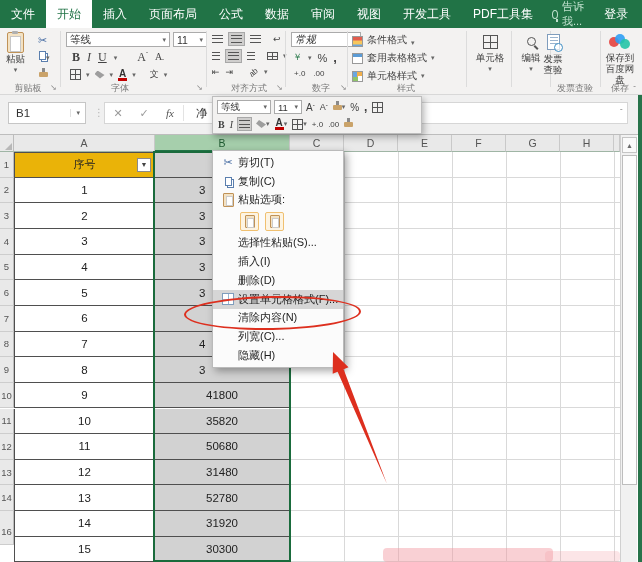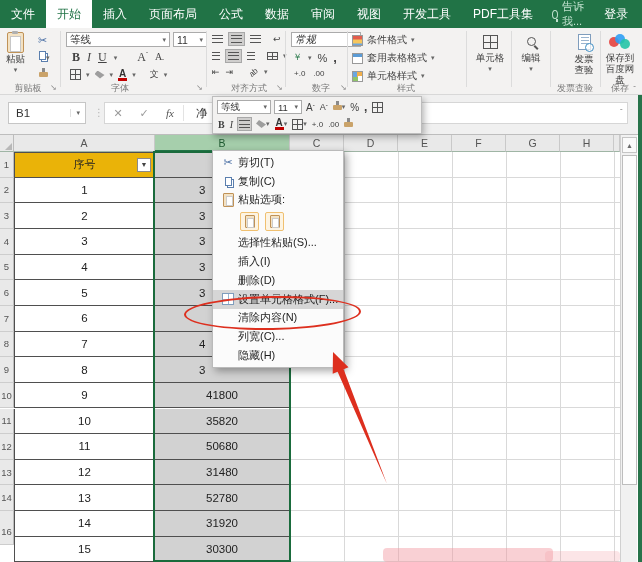--- a/index.html
+++ b/index.html
@@ -248,21 +248,21 @@
     </div>
     <div class="abs" style="left:294px;top:41px;display:flex;gap:8px;font-size:8px;">
       <span>+.0</span>
       <span>.00</span>
     </div>
     <div class="glabel" style="left:298px;width:46px;">数字</div>
     <span class="launcher" style="left:340px;">↘</span>
     <div class="gdiv" style="left:347px;"></div>
 
     <div id="style-buttons">
-        <div class="abs" style="left: 352px; top: 5px; display: flex; align-items: center; gap: 4px; font-size: 10px; color: rgb(63, 63, 63);">
+        <div class="abs" style="left: 352px; top: 5px; display: flex; align-items: flex-end; gap: 4px; font-size: 10px; color: rgb(63, 63, 63);">
           <div class="ic-cf" style="flex: 0 0 auto;"></div>
           <div>条件格式</div>
           <div class="dd">▾</div>
         </div>
         <div class="abs" style="left: 352px; top: 23px; display: flex; align-items: center; gap: 4px; font-size: 10px; color: rgb(63, 63, 63);">
           <div class="ic-fat" style="flex: 0 0 auto;"></div>
           <div>套用表格格式</div>
           <div class="dd">▾</div>
         </div>
         <div class="abs" style="left: 352px; top: 41px; display: flex; align-items: center; gap: 4px; font-size: 10px; color: rgb(63, 63, 63);">
@@ -281,21 +281,21 @@
     </div>
     <div class="gdiv" style="left:511px;"></div>
 
     <div class="bigbtn" style="left:515px;width:32px;">
       <span class="mag-ic" style="margin:5px 0 6px;"></span>
       <span>编辑</span>
       <span class="dd">▾</span>
     </div>
     <div class="gdiv" style="left:550px;"></div>
 
-    <div class="bigbtn" style="left:563px;width:42px;">
+    <div class="bigbtn" style="left:532px;width:42px;">
       <span class="doc-ic" style="margin:2px 0 3px;"></span>
       <span>发票</span>
       <span>查验</span>
     </div>
     <div class="glabel" style="left:552px;width:46px;">发票查验</div>
     <div class="gdiv" style="left:600px;"></div>
 
     <div class="bigbtn" style="left:602px;width:36px;">
       <span class="baidu-ic" style="margin:2px 0 2px;">
         <i style="left:0;top:3px;width:10px;height:10px;background:#e5413e;"></i>

